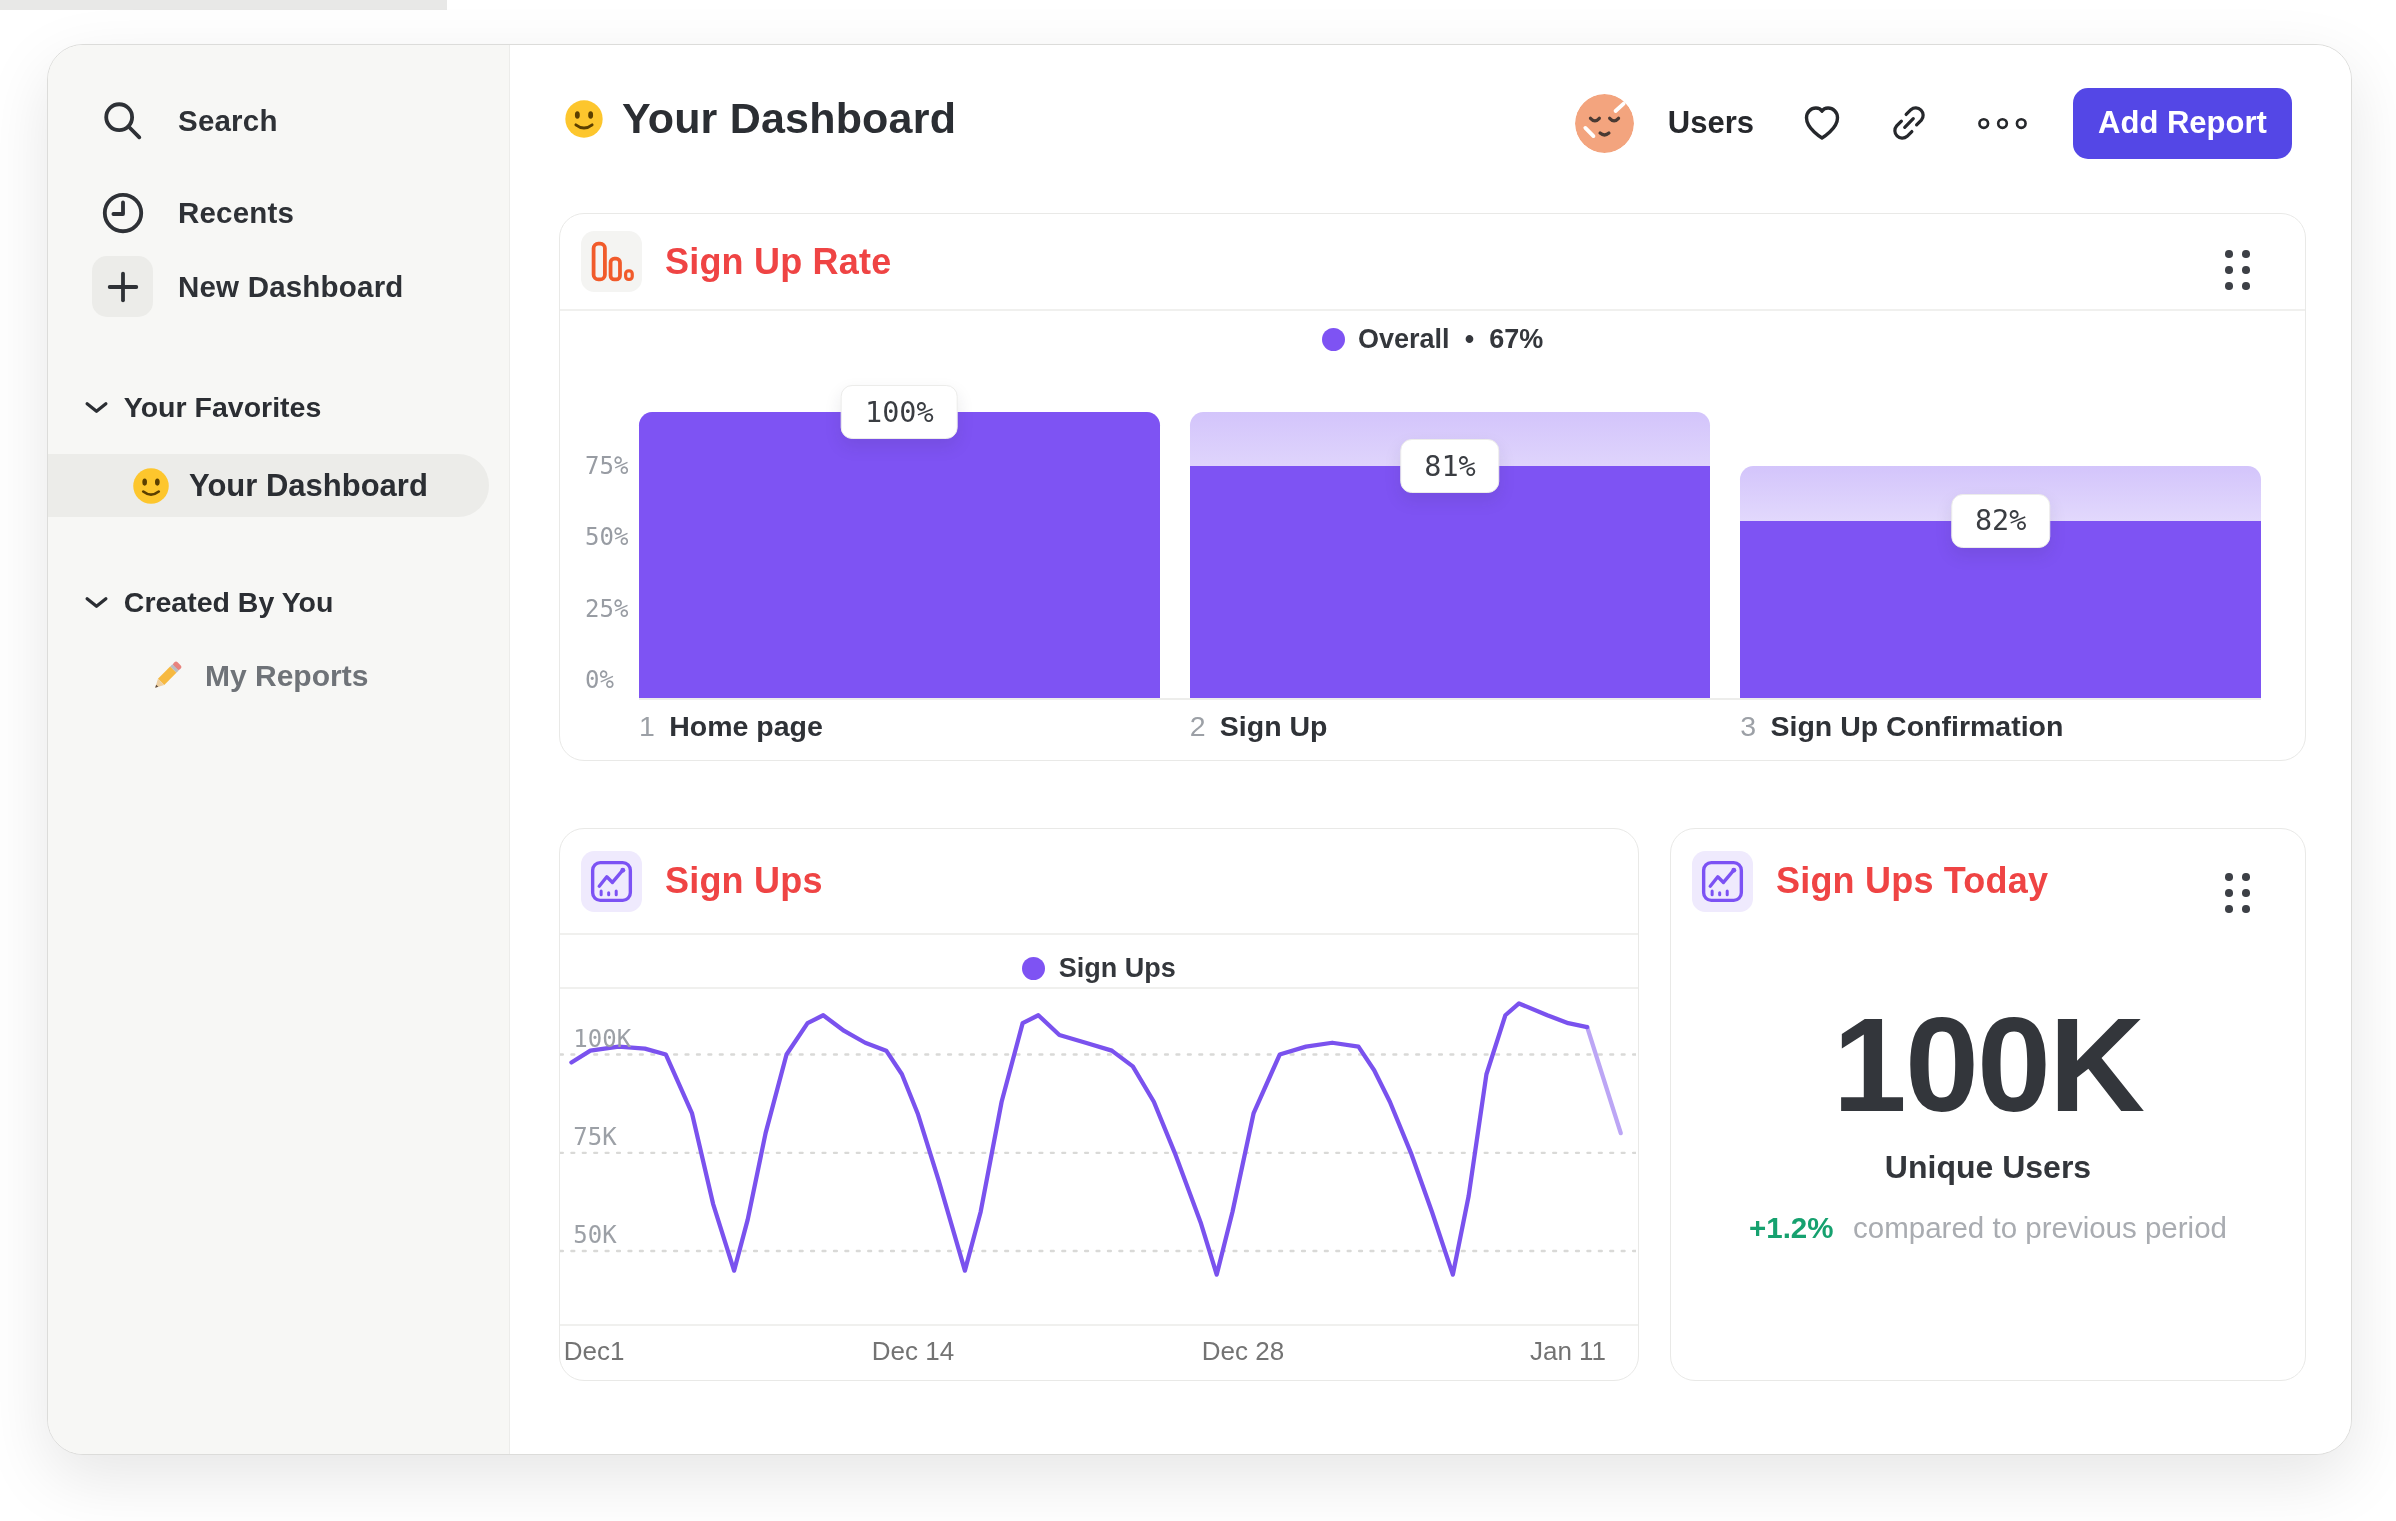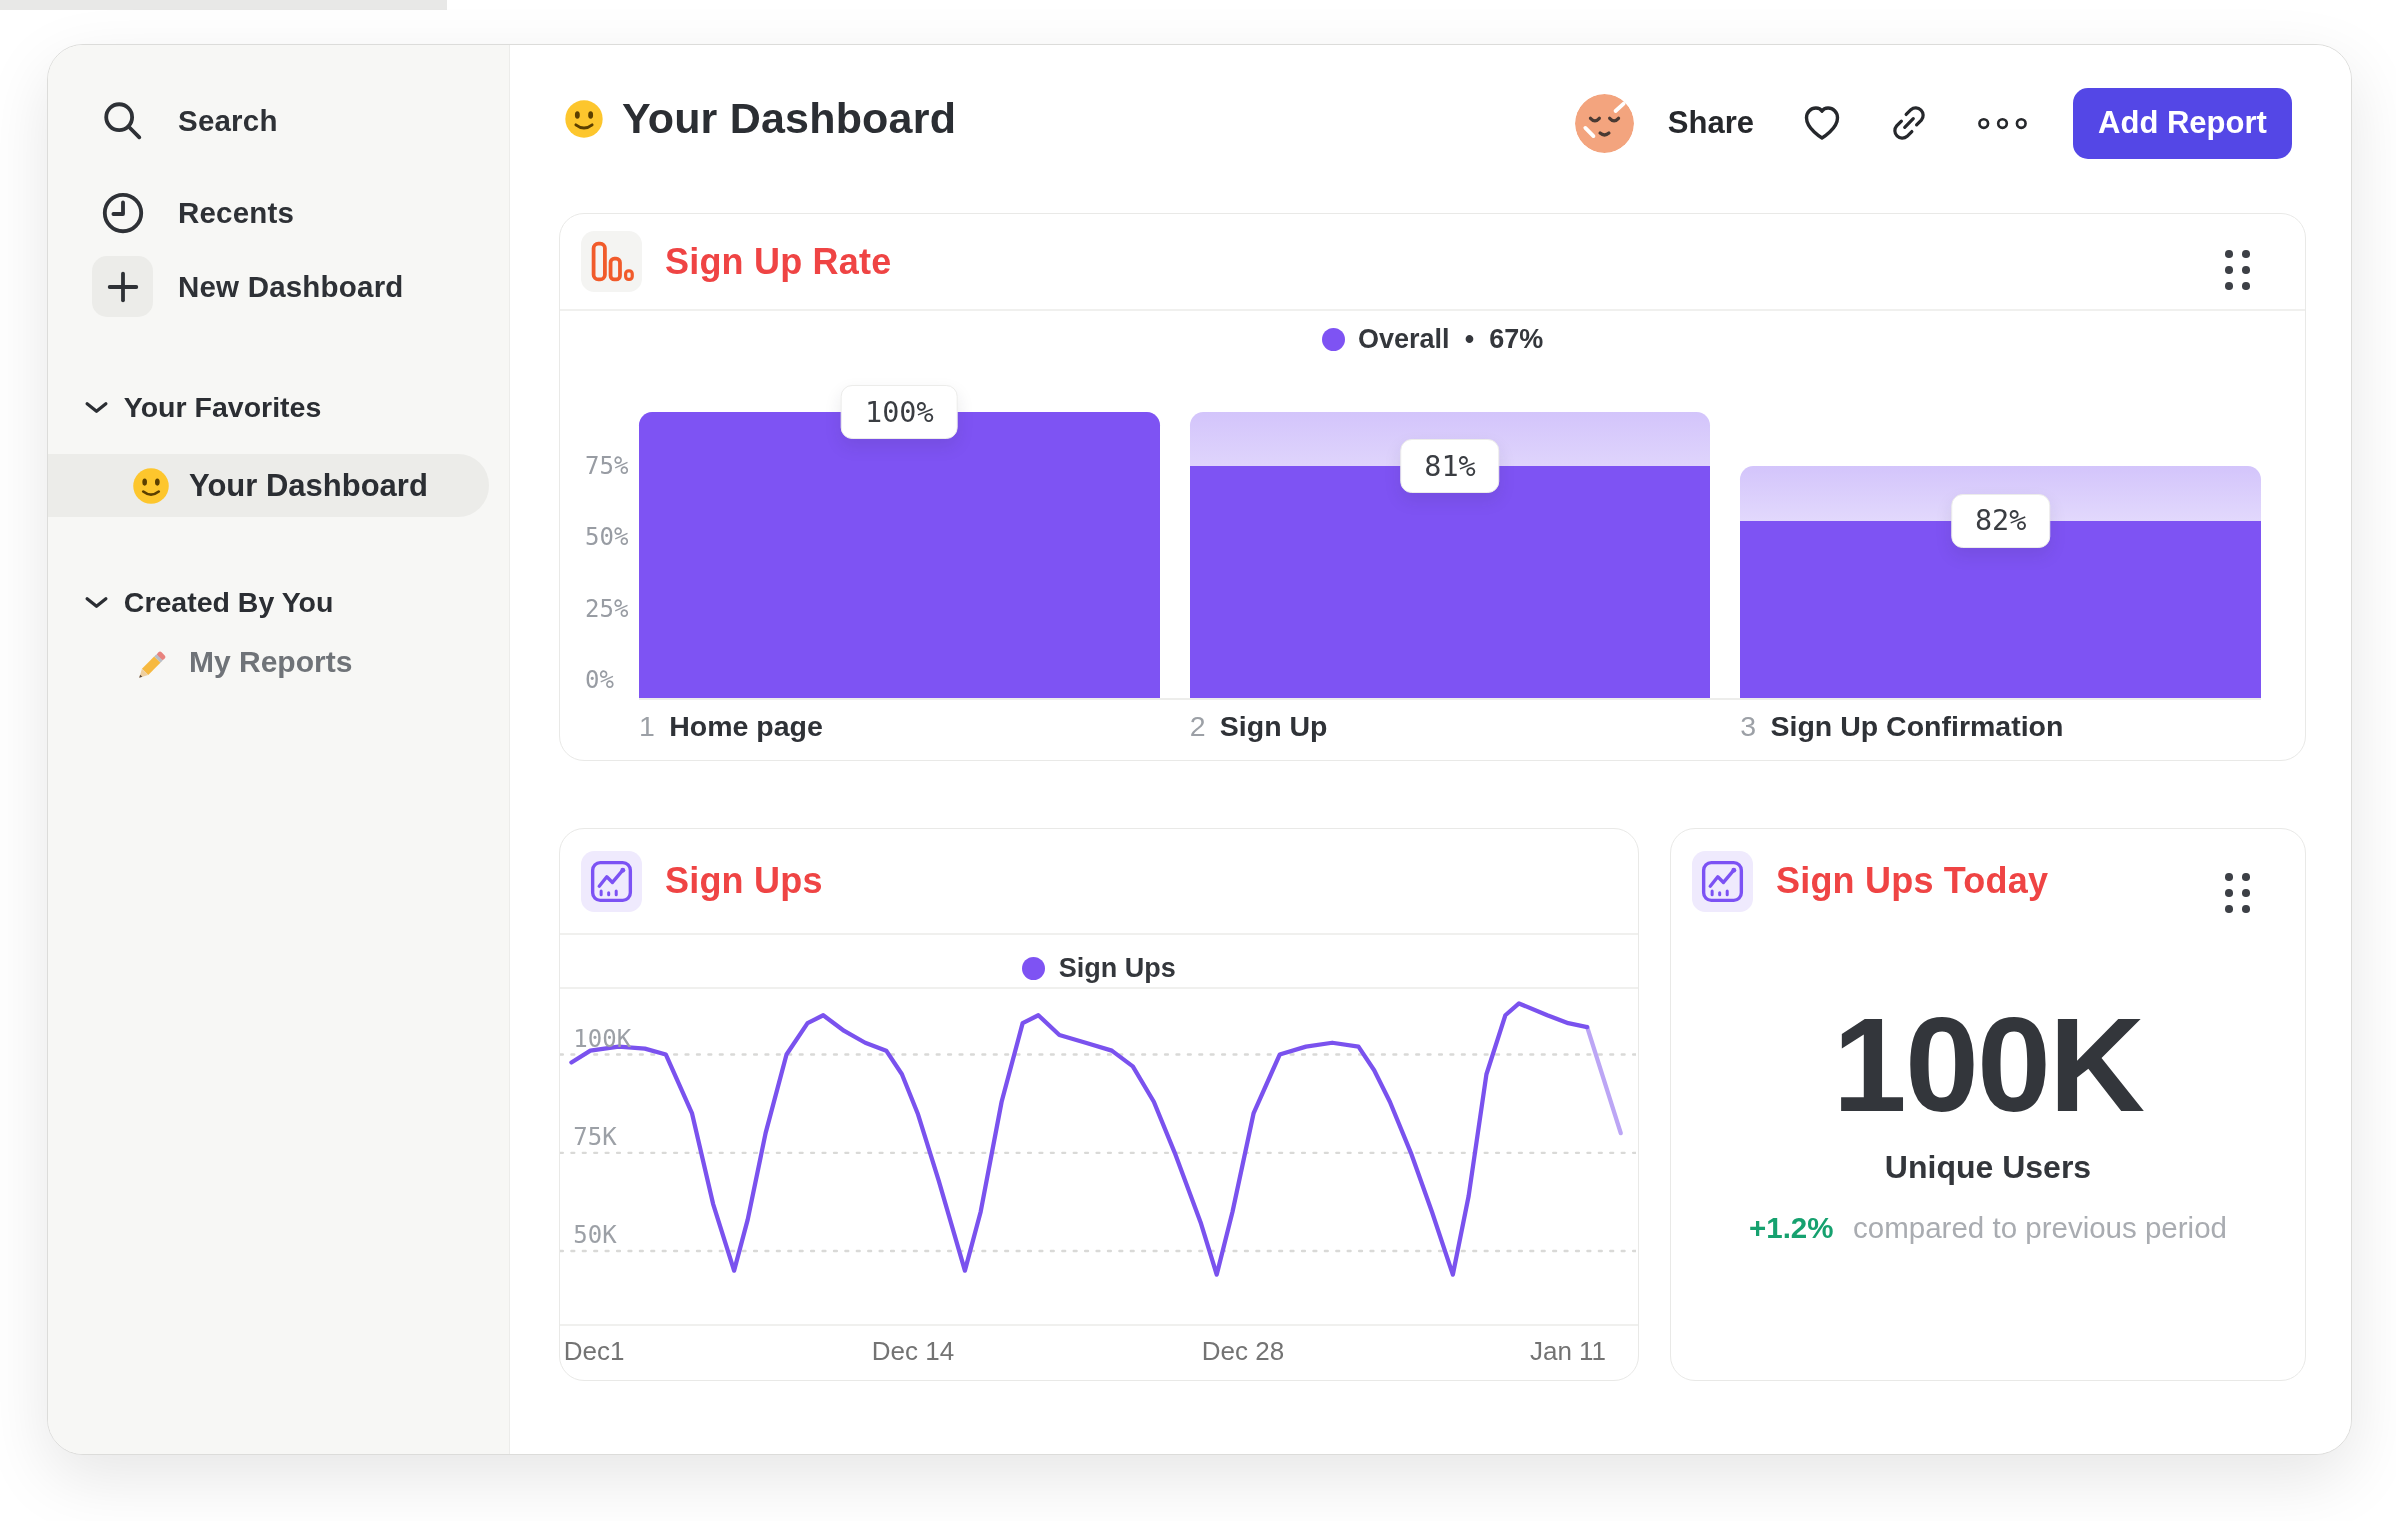--- a/index.html
+++ b/index.html
@@ -33,21 +33,21 @@
   .section-header { position:absolute; left:0; right:0; height:57px; display:flex; align-items:center; cursor:pointer; }
   .chevron-slot { margin-left:34px; width:28.5px; display:flex; justify-content:center; }
   .section-title { margin-left:13.3px; font-size:28.5px; font-weight:700; color:#2B2E33; }
   .pill {
     position:absolute; left:0; top:409px; width:441px; height:63px;
     background:#ecece9; border-radius:0 31px 31px 0;
     display:flex; align-items:center; cursor:pointer;
   }
   .pill .emoji-slot { margin-left:82px; }
   .pill-label { margin-left:17px; font-size:31px; font-weight:600; color:#2B2E33; }
-  .sub-item { position:absolute; left:0; height:61px; display:flex; align-items:flex-start; cursor:pointer; }
+  .sub-item { position:absolute; left:16px; height:61px; display:flex; align-items:center; cursor:pointer; }
   .sub-item .emoji-slot { margin-left:82px; }
   .sub-label { margin-left:17px; font-size:30px; font-weight:600; color:#6F7378; }
   .emoji-slot { width:42px; height:42px; display:flex; align-items:center; justify-content:center; flex:none; }
 
   
   .main { flex:1; position:relative; background:#ffffff; }
 
   .page-header { position:absolute; left:53px; top:49px; display:flex; align-items:center; gap:17px; }
   .page-title { font-size:43px; font-weight:700; color:#2B2E33; letter-spacing:0.2px; }
 
@@ -231,21 +231,21 @@
       <span class="avatar">
         <svg width="59" height="59" viewBox="0 0 40 40">
             <circle cx="20" cy="20" r="20" fill="#F3A47E"></circle>
             <path d="M10.5 16.5 q3 3.4 6 0" fill="none" stroke="#4A3A33" stroke-width="2.2" stroke-linecap="round"></path>
             <path d="M23.5 16.5 q3 3.4 6 0" fill="none" stroke="#4A3A33" stroke-width="2.2" stroke-linecap="round"></path>
             <path d="M17 26.5 q3 2.6 6 0" fill="none" stroke="#4A3A33" stroke-width="2.2" stroke-linecap="round"></path>
             <line x1="7" y1="23" x2="12.5" y2="28.5" stroke="#fff" stroke-width="2.6" stroke-linecap="round"></line>
             <line x1="27.5" y1="11.5" x2="33" y2="6.5" stroke="#fff" stroke-width="2.6" stroke-linecap="round"></line>
           </svg>
       </span>
-      <span class="share-label">Share</span>
+      <span class="share-label">Users</span>
       <span class="icon-btn">
         <svg width="40" height="38" viewBox="0 0 40 38">
             <path d="M20 34 C20 34 4.5 25 4.5 13.8 C4.5 8 9 4 13.9 4 C16.5 4 18.9 5.3 20 7.2 C21.1 5.3 23.5 4 26.1 4 C31 4 35.5 8 35.5 13.8 C35.5 25 20 34 20 34 Z" fill="none" stroke="#26282C" stroke-width="3.4" stroke-linejoin="round"></path>
           </svg>
       </span>
       <span class="icon-btn">
         <svg width="38" height="38" viewBox="0 0 40 40">
             <path d="M17 11 l5-5 a7.8 7.8 0 0 1 11 11 l-5 5" fill="none" stroke="#26282C" stroke-width="3.4" stroke-linecap="round"></path>
             <path d="M23 29 l-5 5 a7.8 7.8 0 0 1 -11-11 l5-5" fill="none" stroke="#26282C" stroke-width="3.4" stroke-linecap="round"></path>
             <line x1="15.5" y1="24.5" x2="24.5" y2="15.5" stroke="#26282C" stroke-width="3.4" stroke-linecap="round"></line>

